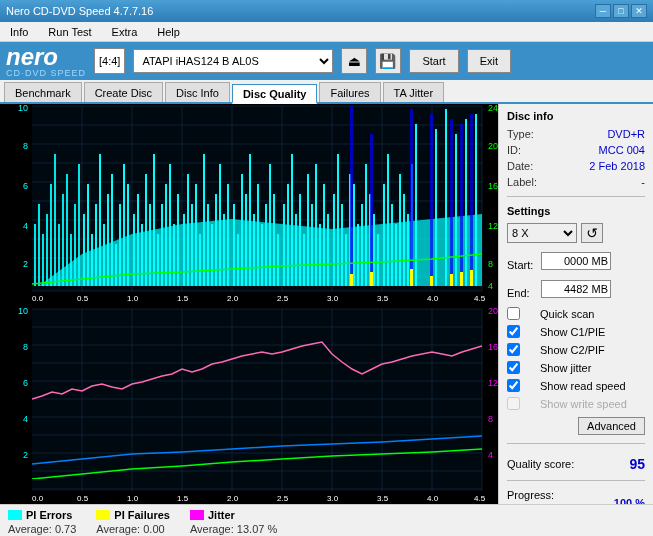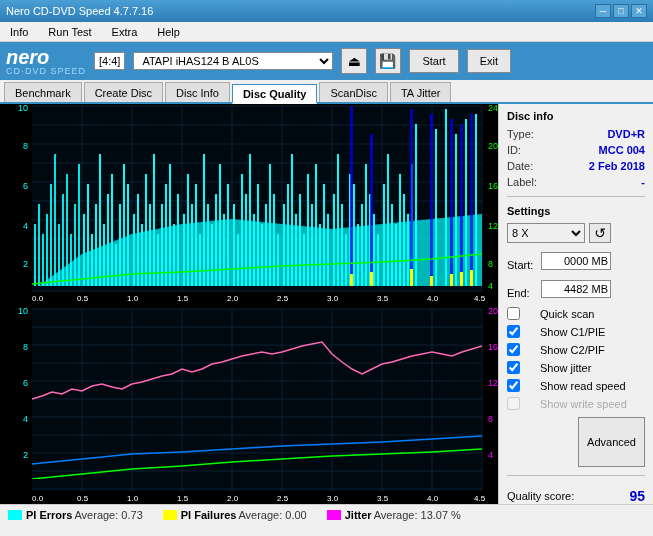--- a/index.html
+++ b/index.html
@@ -54,44 +54,44 @@
     .toolbar {
       background: #3a8fc9;
       height: 38px;
       display: flex;
       align-items: center;
       padding: 0 6px;
       gap: 8px;
     }
     .logo-text {
       color: white;
-      font-size: 20px;
+      font-size: 24px;
       font-weight: bold;
       font-style: italic;
       line-height: 1;
     }
     .logo-sub {
       color: #a0d8f8;
       font-size: 9px;
       line-height: 1;
       letter-spacing: 1px;
     }
     .logo-wrapper { display: flex; flex-direction: column; align-items: flex-start; }
     .drive-select {
       display: flex; align-items: center; gap: 4px;
       background: white;
       border: 1px solid #888;
       padding: 1px 4px;
       font-size: 11px;
-      height: 18px;
+      height: 26px;
     }
     .drive-dropdown {
       background: white;
       border: 1px solid #888;
-      height: 18px;
+      height: 24px;
       padding: 0 4px;
       font-size: 11px;
       width: 200px;
     }
     .toolbar-icon-btn {
       width: 26px; height: 26px;
       background: #e8e8e8;
       border: 1px solid #888;
       display: flex; align-items: center; justify-content: center;
       cursor: pointer;
@@ -174,26 +174,26 @@
       font-size: 11px;
       margin-bottom: 2px;
     }
     .side-row {
       display: flex;
       justify-content: space-between;
       font-size: 11px;
       gap: 47px;
     }
     .side-label { color: #333; }
-    .side-value { color: #0000cc; font-weight: bold; }
+    .side-value { color: #0000cc; font-weight: normal; }
     .speed-row {
       display: flex; gap: 4px; align-items: center; margin-bottom: 4px;
     }
     .speed-select {
-      width: 78px; height: 20px; font-size: 11px;
+      width: 70px; height: 20px; font-size: 11px;
       border: 1px solid #888;
     }
     .refresh-btn {
       width: 22px; height: 20px;
       background: #e8e8e8;
       border: 1px solid #888;
       font-size: 14px;
       display: flex; align-items: center; justify-content: center;
       cursor: pointer;
     }
@@ -208,21 +208,21 @@
       padding-right: 2px;
     }
     .checkbox-row {
       display: flex; align-items: center; gap: 20px; margin-bottom: 1px;
     }
     .checkbox-row input { margin: 0; }
 
     .advanced-btn {
       background: #e8e8e8;
       border: 1px solid #888;
-      padding: 18px 8px;
+      padding: 2px 8px;
       font-size: 11px;
       cursor: pointer;
       align-self: flex-end;
       margin-top: 2px;
     }
 
     .quality-row {
       display: flex; justify-content: space-between; align-items: center;
       margin-top: 4px;
     }
@@ -240,21 +240,21 @@
     .bottom-stats {
       height: 68px;
       background: #f0f0f0;
       border-top: 1px solid #ccc;
       display: flex;
       padding: 4px 8px;
       gap: 20px;
       align-items: flex-start;
     }
     .stat-group {
-      display: flex; flex-direction: row; gap: 2px; justify-content: space-between;
+      display: flex; flex-direction: column; gap: 2px; justify-content: space-between;
     }
     .stat-header {
       display: flex; align-items: center; gap: 4px; font-size: 11px; font-weight: bold;
     }
     .stat-legend-box {
       width: 14px; height: 10px; display: inline-block;
     }
     .stat-line {
       font-size: 11px; color: #333;
     }
@@ -293,21 +293,21 @@
   <div class="toolbar-icon-btn">💾</div>
   <button class="start-btn">Start</button>
   <button class="exit-btn">Exit</button>
 </div>
 
 <div class="tabbar">
   <div class="tab">Benchmark</div>
   <div class="tab">Create Disc</div>
   <div class="tab">Disc Info</div>
   <div class="tab active">Disc Quality</div>
-  <div class="tab">ScanDisc</div>
+  <div class="tab">Failures</div>
   <div class="tab">TA Jitter</div>
 </div>
 
 <div class="main-content">
 
   <div class="chart-area">
     <svg width="100%" height="100%" xmlns="http://www.w3.org/2000/svg">
 
       <defs>
         <clipPath id="chart1clip">

